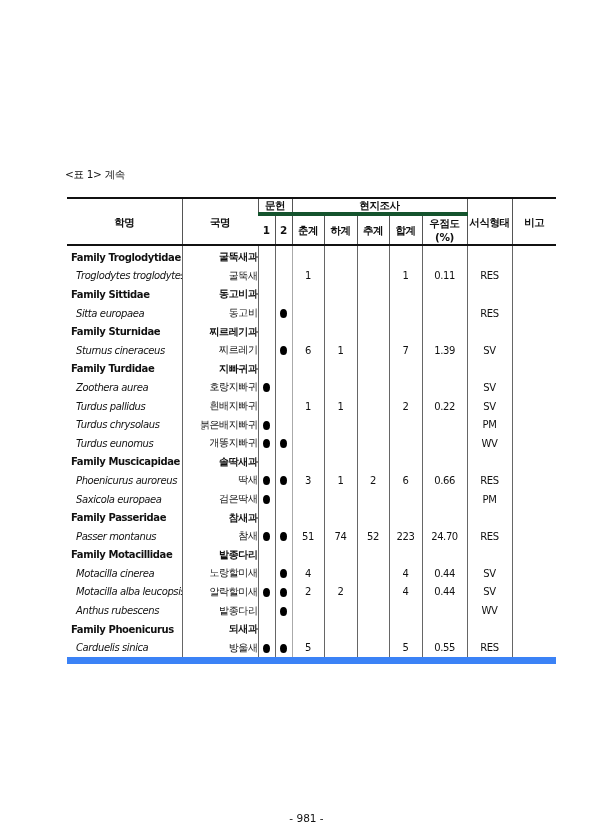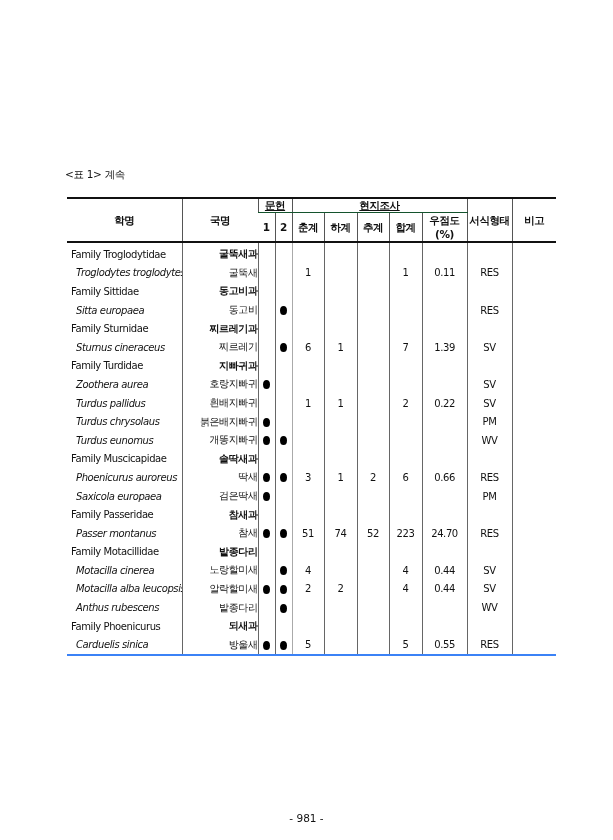--- a/index.html
+++ b/index.html
@@ -14,30 +14,30 @@
   table.bird col.c-su { width: 33px; }
   table.bird col.c-au { width: 32px; }
   table.bird col.c-tot { width: 33px; }
   table.bird col.c-dom { width: 45px; }
   table.bird col.c-hab { width: 45px; }
   table.bird col.c-note { width: 44px; }
   table.bird thead tr.h1 th { border-top: 2px solid #111; }
   table.bird thead tr.h2 th, table.bird thead tr.h1 th[rowspan] { border-bottom: 2px solid #111; }
   table.bird th { font-weight: bold; font-size: 10.5px; text-align: center; padding: 0; line-height: 14px; border-left: 1px solid #555; }
   table.bird th:first-child { border-left: none; }
-  table.bird tr.h1 th.sub { border-bottom: 1px solid #14532d; line-height: 13px; height: 13px; text-decoration: underline; }
+  table.bird tr.h1 th.sub { border-bottom: 4px solid #14532d; line-height: 13px; height: 13px; }
   table.bird tr.h2 th { line-height: 14px; height: 14px; }
   table.bird td { padding: 0; height: 18.6px; text-align: center; border-left: 1px solid #666; white-space: nowrap; overflow: hidden; }
   table.bird td:first-child { border-left: none; text-align: left; }
   table.bird td.kor { text-align: right; padding-left: 8px; }
   table.bird tr.fam td.kor { padding-left: 4px; font-weight: bold; }
-  table.bird tr.fam td.sci { font-weight: normal; padding-left: 4px; }
+  table.bird tr.fam td.sci { font-weight: bold; padding-left: 4px; }
   table.bird tr.sp td.sci { font-style: italic; padding-left: 9px; }
   table.bird td.sep { border-left: 1.5px solid #aaa; }
-  table.bird tbody tr:last-child td { border-bottom: 2px solid #3b82f6; }
+  table.bird tbody tr:last-child td { border-bottom: 7px solid #3b82f6; }
   table.bird tbody tr:first-child td { padding-top: 2px; }
   .dot { display: inline-block; width: 7px; height: 9px; border-radius: 50%; background: #000; vertical-align: middle; }
   .pageno { position: absolute; left: 0; width: 613px; top: 812px; text-align: center; font-size: 10.5px; }
 </style>
 </head>
 <body>
 
 <div class="caption">&lt;표 1&gt; 계속</div>
 
 <table class="bird">

